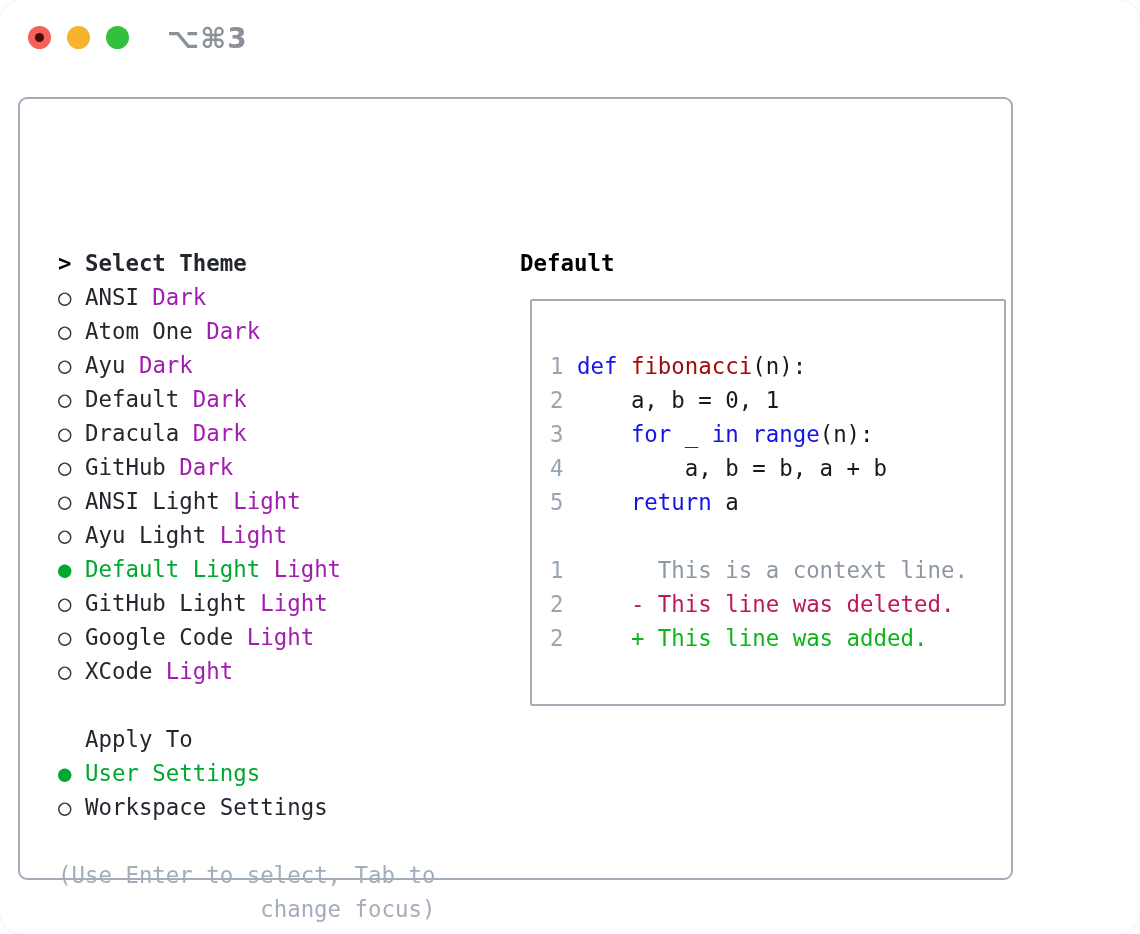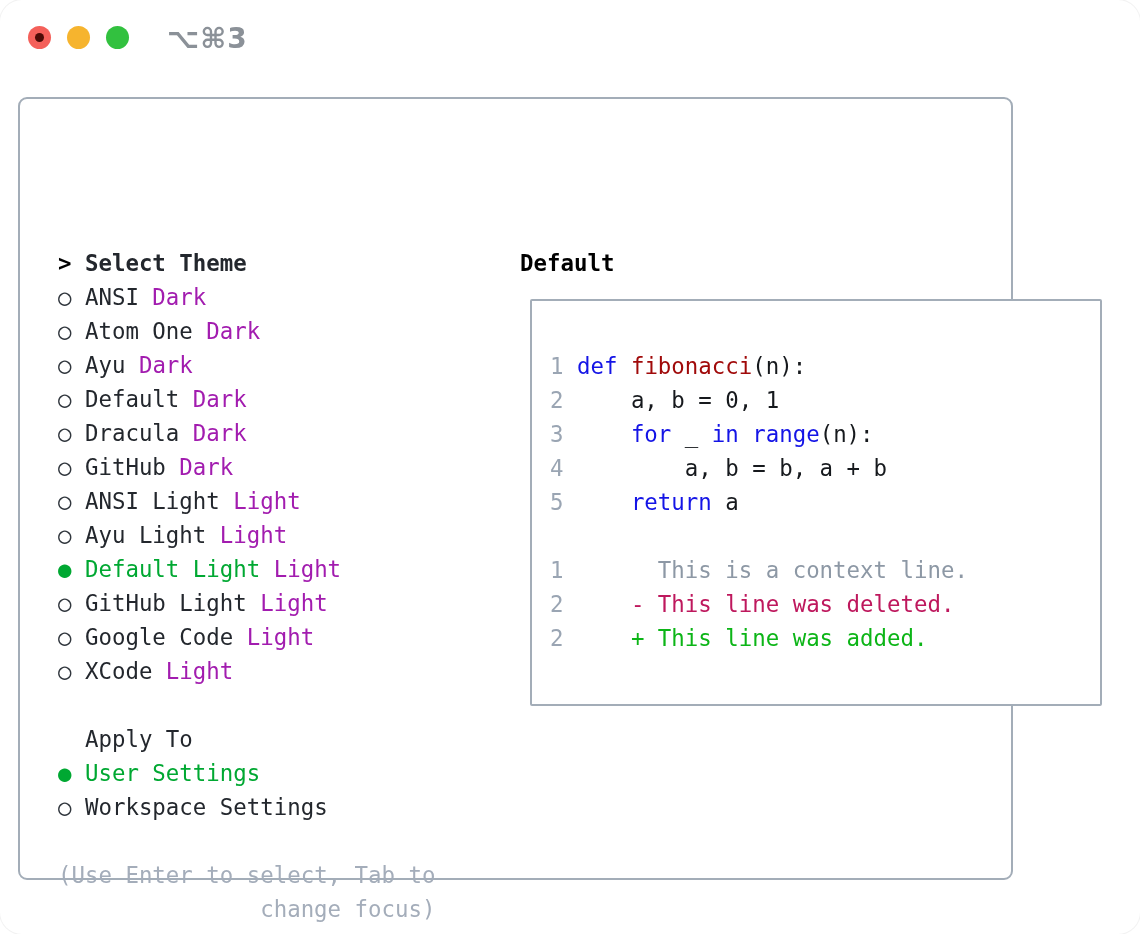--- a/index.html
+++ b/index.html
@@ -48,21 +48,21 @@
   .row.subheader { color: #0d1117; }
   .row.selected .marker, .row.selected .name { color: #00a832; }
   .row.hint { color: #a4adba; text-align: right; }
 
   
   .preview-title {
     position: absolute; left: 500px; top: 147px; height: 34px;
     font-size: 22.4px; line-height: 34px; font-weight: bold; color: #000000;
   }
   .preview-box {
-    position: absolute; left: 510px; top: 200px; width: 572px; height: 407px;
+    position: absolute; left: 510px; top: 200px; width: 476px; height: 407px;
     border: 2px solid #a3adb8; border-radius: 2px; background: #ffffff;
   }
   .code {
     position: absolute; left: 18px; top: 48px;
     font-size: 22.4px; line-height: 34px; white-space: pre;
   }
   .cline { height: 34px; }
   .tok-num   { color: #9aa5b3; }
   .tok-kw    { color: #1414e6; }
   .tok-fn    { color: #a00a0a; }

